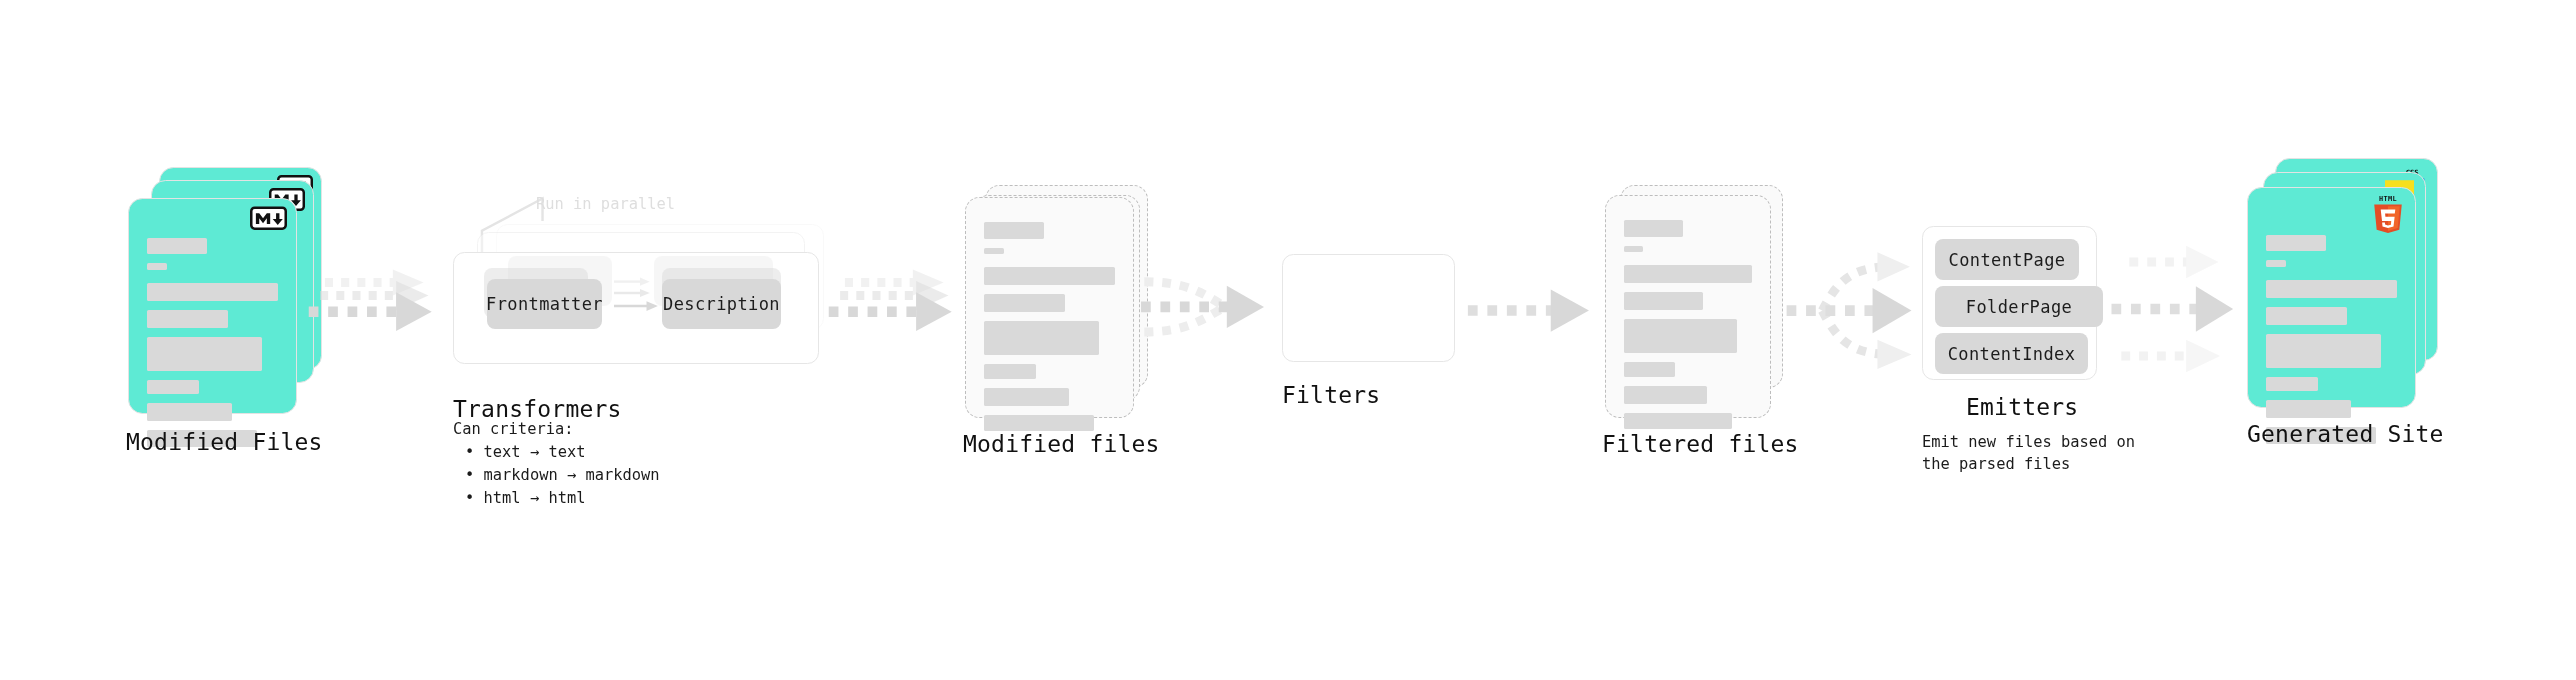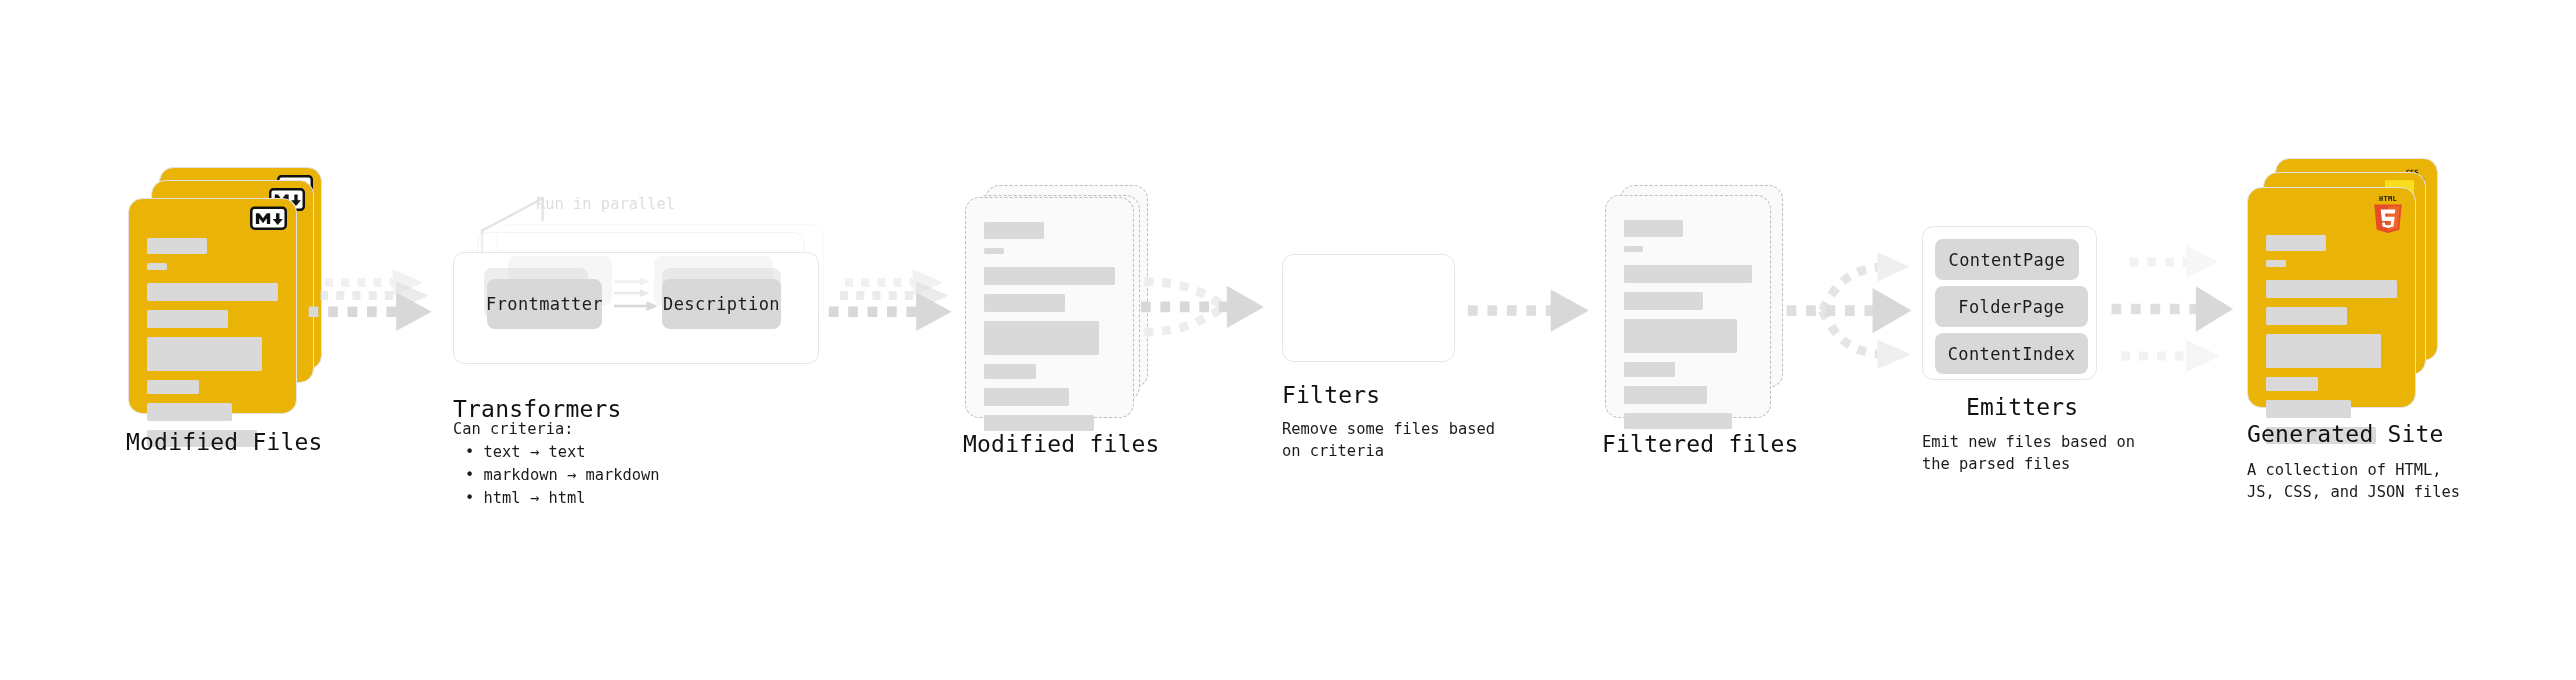--- a/index.html
+++ b/index.html
@@ -8,21 +8,21 @@
     background: #ffffff;
     font-family: "DejaVu Sans Mono", "Liberation Mono", monospace;
     overflow: hidden;
   }
   #canvas { position: relative; width: 2576px; height: 681px; }
 
   
   .doc-stack { position: absolute; }
   .doc {
     position: absolute;
-    background: #eab308;
+    background: #5eead4;
     border: 1.6px solid #e3e3e3;
     border-radius: 14.6px;
   }
   .doc.dashed { border: 1.6px dashed #bdbdbd; background: #fafafa; }
   .doc .lines { position: absolute; left: 18px; top: 23px; right: 18px; }
   .doc .ln { background: #d9d9d9; border-radius: 1.6px; margin-bottom: 9px; height: 14.6px; }
   .doc .ln.h   { height: 16.3px; width: 46%; }
   .doc .ln.s   { height: 6.5px;  width: 15%; margin-bottom: 13px; }
   .doc .ln.w100{ width: 100%; }
   .doc .ln.w62 { width: 62%; }
@@ -208,22 +208,20 @@
 
   <svg style="left:1136px;top:264px;width:146px;height:89px;" viewBox="0 0 180 110">
     <path d="M10 22 C 60 22, 80 34, 108 52" fill="none" stroke="#ededed" stroke-width="11" stroke-dasharray="11 11"></path>
     <path d="M10 84 C 60 84, 80 70, 108 54" fill="none" stroke="#ededed" stroke-width="11" stroke-dasharray="11 11"></path>
     <line x1="6" y1="53" x2="116" y2="53" stroke="#d8d8d8" stroke-width="13" stroke-dasharray="12 12"></line>
     <polygon points="112,27 158,53 112,79" fill="#d8d8d8"></polygon>
   </svg>
 
   <div class="gbox" style="left:1282px;top:254px;width:173px;height:108px;"></div>
   <div class="title" style="left:1282px;top:382px;">Filters</div>
-  <div class="sub" style="left:1282px;top:418px;">Remove some files based
-on criteria</div>
 
   <svg style="left:1463px;top:286px;width:130px;height:49px;" viewBox="0 0 160 60">
     <line x1="6" y1="30" x2="112" y2="30" stroke="#dedede" stroke-width="13" stroke-dasharray="12 12"></line>
     <polygon points="108,4 155,30 108,56" fill="#d8d8d8"></polygon>
   </svg>
 
   <div class="doc-stack">
     <div class="doc dashed" style="left:1620px;top:185px;width:163px;height:203px;"></div>
     <div class="doc dashed" style="left:1605px;top:195px;width:166px;height:223px;">
       <div class="lines" style="top:24.4px;">
@@ -246,21 +244,21 @@
     <path d="M62 92 C 78 122, 92 144, 140 146" fill="none" stroke="#e5e5e5" stroke-width="11" stroke-dasharray="11 11"></path>
     <polygon points="130,128 172,146 130,164" fill="#efefef"></polygon>
     <line x1="18" y1="92" x2="128" y2="92" stroke="#dedede" stroke-width="13" stroke-dasharray="12 12"></line>
     <polygon points="124,64 172,92 124,120" fill="#d8d8d8"></polygon>
   </svg>
 
   <div class="gbox" style="left:1922px;top:226px;width:175px;height:154px;"></div>
   <div class="chip" style="left:1935px;top:239px;width:144px;height:41px;">
     <span>ContentPage</span>
   </div>
-  <div class="chip" style="left:1935px;top:286px;width:153px;height:41px;">
+  <div class="chip" style="left:1935px;top:286px;width:168px;height:41px;">
     <span>FolderPage</span>
   </div>
   <div class="chip" style="left:1935px;top:333px;width:153px;height:41px;">
     <span>ContentIndex</span>
   </div>
   <div class="title" style="left:1922px;top:394px;margin-left:44px;">Emitters</div>
   <div class="sub" style="left:1922px;top:431px;">Emit new files based on
 the parsed files</div>
 
   <svg style="left:2105px;top:236px;width:146px;height:146px;" viewBox="0 0 180 180">
@@ -303,17 +301,15 @@
         <div class="ln w100" style="height:18px;"></div>
         <div class="ln w62" style="height:18px;"></div>
         <div class="ln w88"></div>
         <div class="ln w40" style="height:14.6px;"></div>
         <div class="ln w65" style="height:18px;"></div>
         <div class="ln w84" style="height:16.3px;"></div>
       </div>
     </div>
   </div>
   <div class="title" style="left:2247px;top:421px;">Generated Site</div>
-  <div class="sub" style="left:2247px;top:459px;">A collection of HTML,
-JS, CSS, and JSON files</div>
 
 </div>
 
 
 </body></html>

